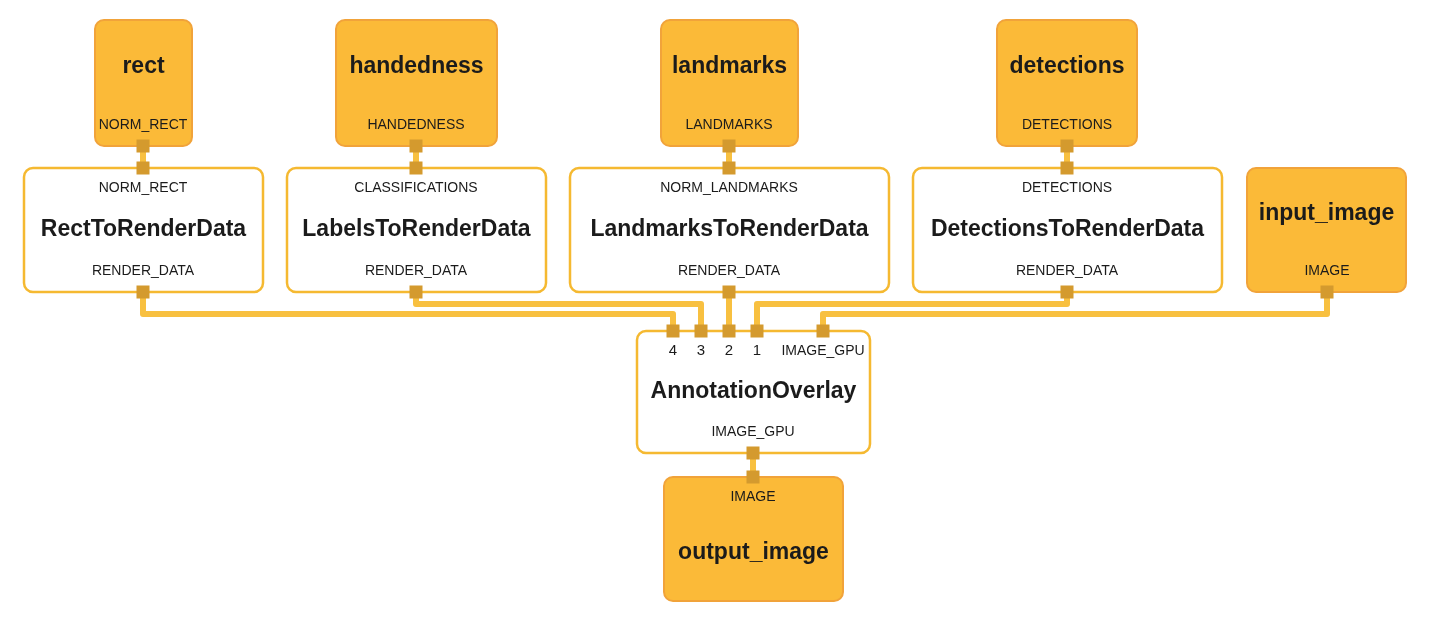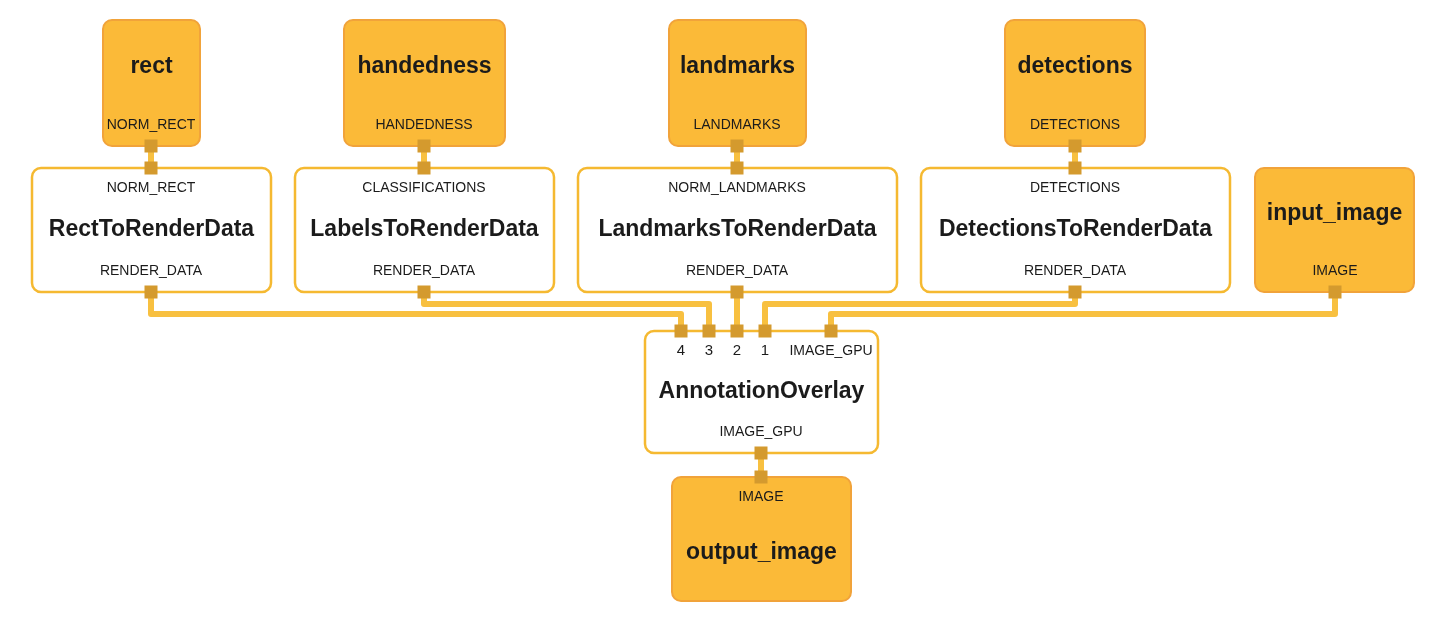--- a/index.html
+++ b/index.html
@@ -13,21 +13,20 @@
     font-family: "Liberation Sans", sans-serif;
     overflow: hidden;
     position: relative;
   }
   #graph-root {
     position: absolute;
     left: 0;
     top: 0;
     width: 1400px;
     height: 640px;
-    padding-left: 8px;
   }
   svg#graph-canvas {
     display: block;
     width: 1432px;
     height: 640px;
   }
   .node-rect-orange {
     fill: #fbba38;
     stroke: #f1a33a;
     stroke-width: 2;

